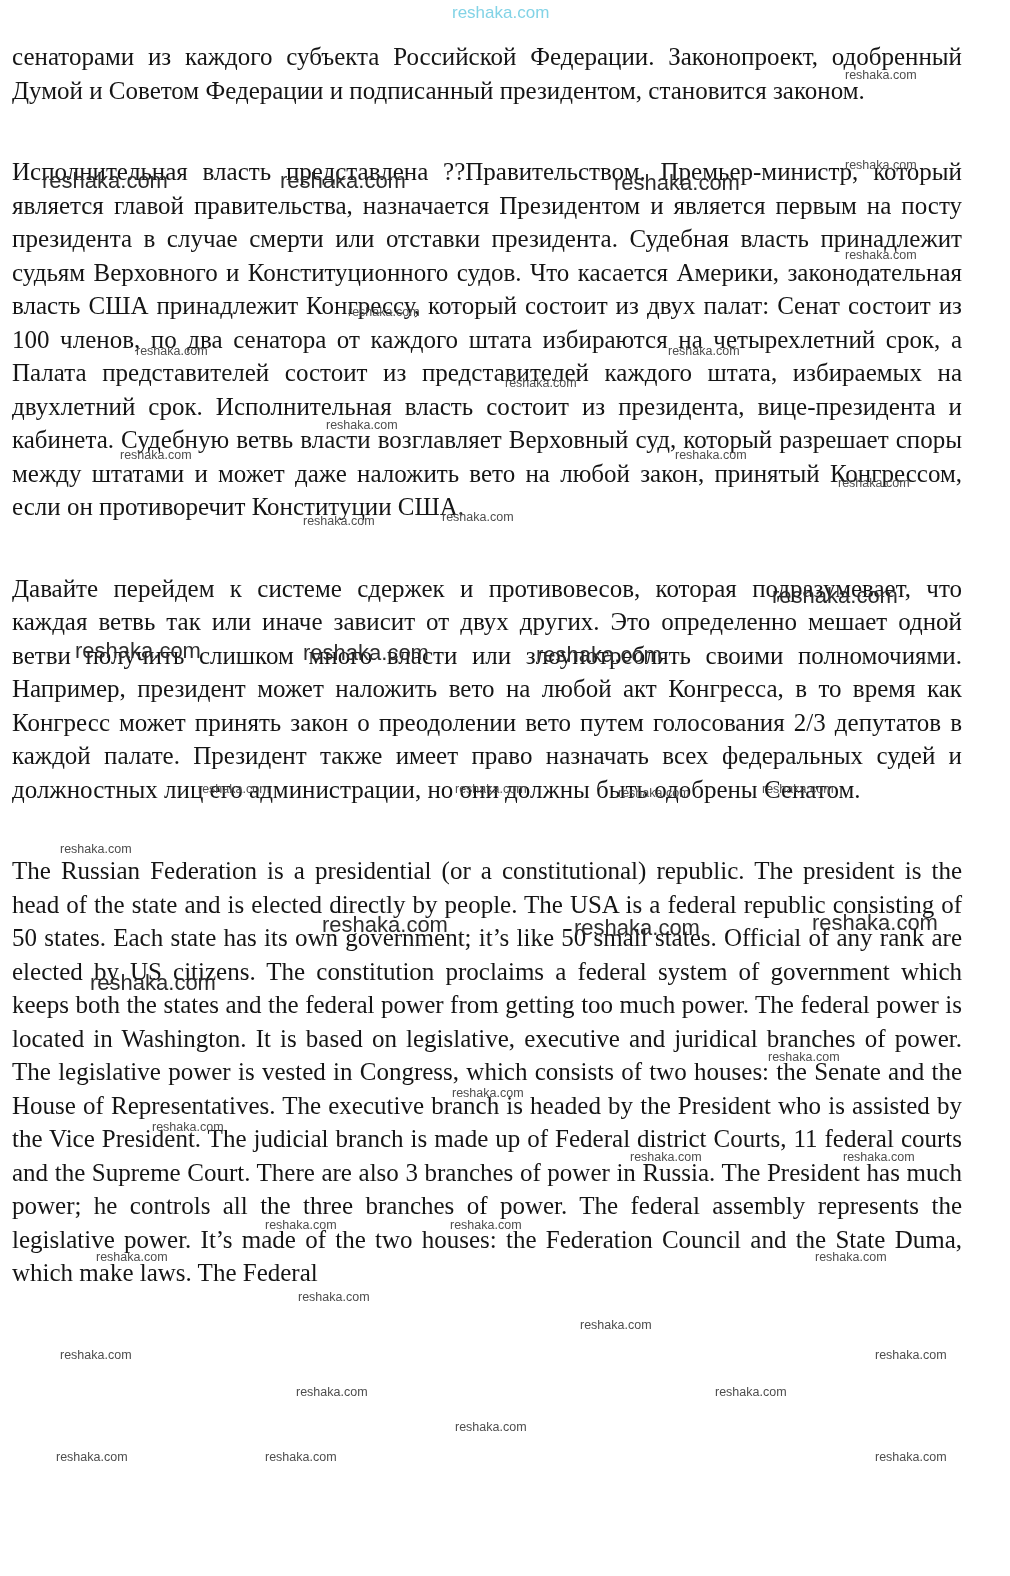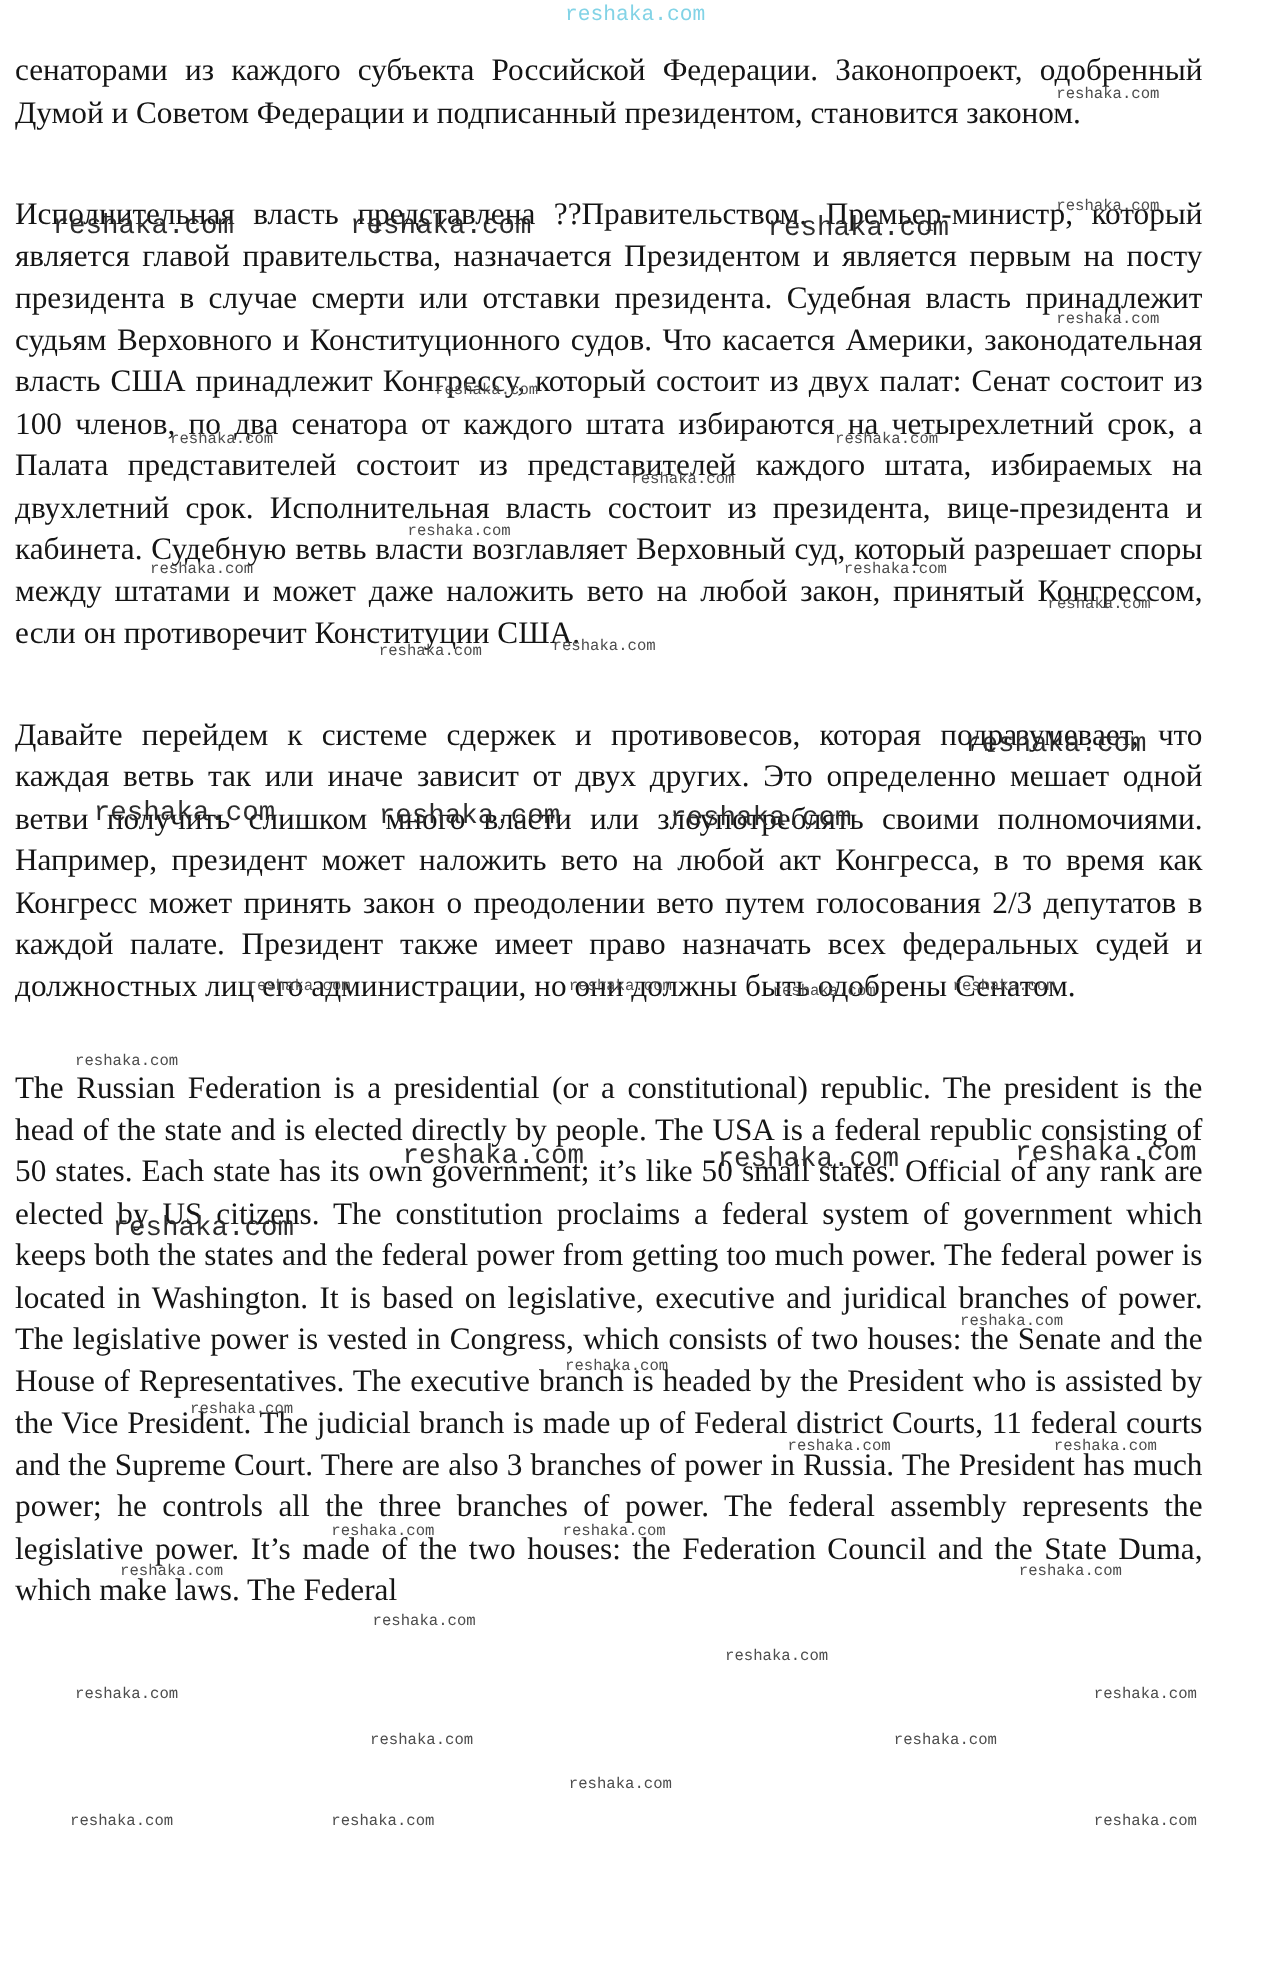--- a/index.html
+++ b/index.html
@@ -34,21 +34,21 @@
   .wm-layer {
     position: absolute;
     left: 0;
     top: 0;
     width: 100%;
     height: 100%;
     pointer-events: none;
   }
   .wm {
     position: absolute;
-    font-family: Liberation Mono, monospace;
+    font-family: Liberation Sans, sans-serif;
     white-space: nowrap;
     font-weight: normal;
   }
   .wm-top {
     font-size: 17px;
     color: #82d3e6;
   }
   .wm-lg {
     font-size: 22px;
     color: #2d2d2d;

